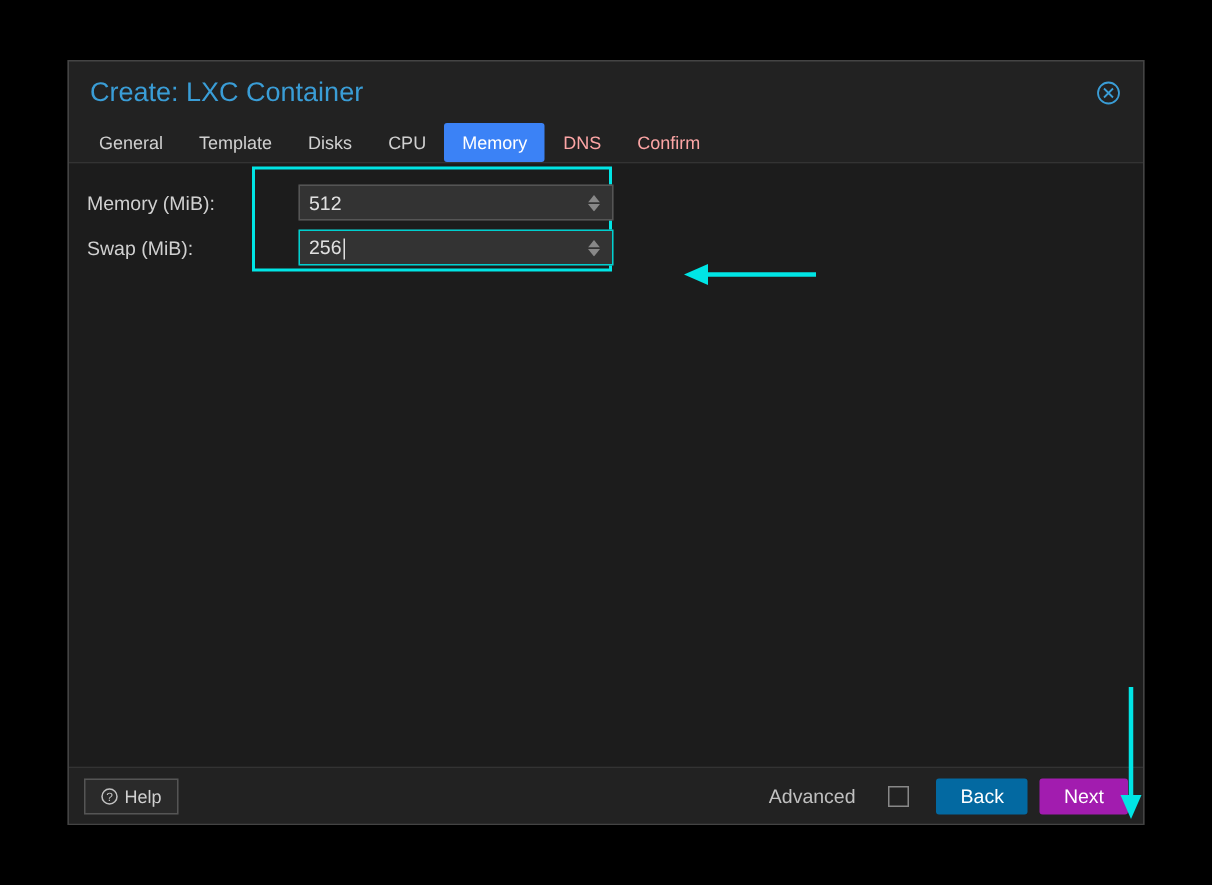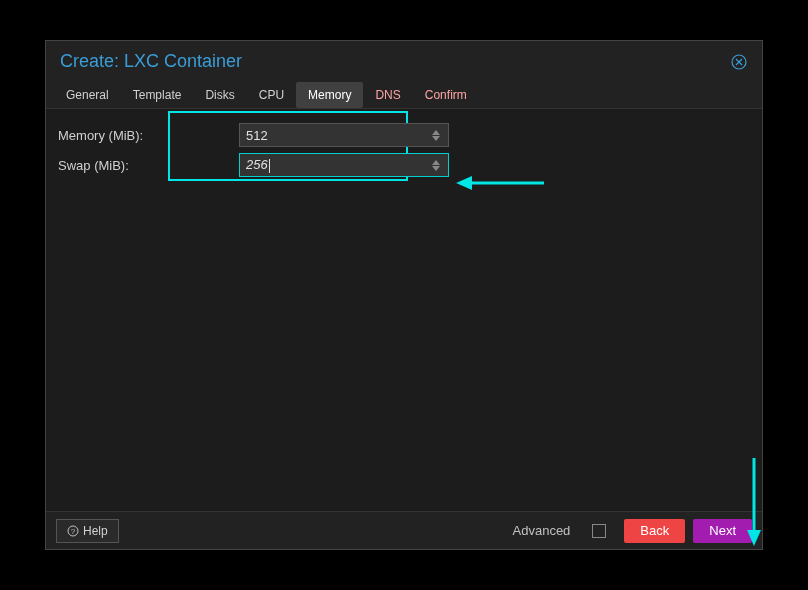--- a/index.html
+++ b/index.html
@@ -48,21 +48,21 @@
       padding: 4px 8px 0 8px;
       border-bottom: 1px solid #333;
     }
     .tab {
       padding: 6px 12px;
       color: #d0d0d0;
       font-size: 12px;
       cursor: pointer;
     }
     .tab.active {
-      background: #404040;
+      background: #3b82f6;
       color: #fff;
       border-radius: 2px;
     }
     .tab.disabled {
       color: #fca5a5;
     }
     .content {
       flex: 1;
       background: #1c1c1c;
       padding: 14px 12px;
@@ -90,25 +90,23 @@
     }
     .spinner {
       width: 210px;
       height: 24px;
       background: #333;
       border: 1px solid #555;
       display: flex;
       align-items: center;
       padding: 0 6px;
       position: relative;
-      margin-left: 40px;
     }
     .spinner.focused {
       border: 1px solid #00d0d0;
-      font-style: italic;
     }
     .spinner-value {
       flex: 1;
       color: #e0e0e0;
       font-size: 13px;
     }
     .cursor {
       display: inline-block;
       width: 1px;
       height: 14px;
@@ -161,21 +159,21 @@
     }
     .btn {
       height: 24px;
       padding: 0 16px;
       border: none;
       color: #fff;
       font-size: 13px;
       cursor: pointer;
       border-radius: 2px;
     }
-    .btn-back { background: #ef4444; }
+    .btn-back { background: #0369a1; }
     .btn-next { background: #a21caf; }
     .arrow-annotation {
       position: absolute;
       pointer-events: none;
     }
     .arrow-h {
       top: 132px;
       left: 410px;
     }
     .arrow-v {

